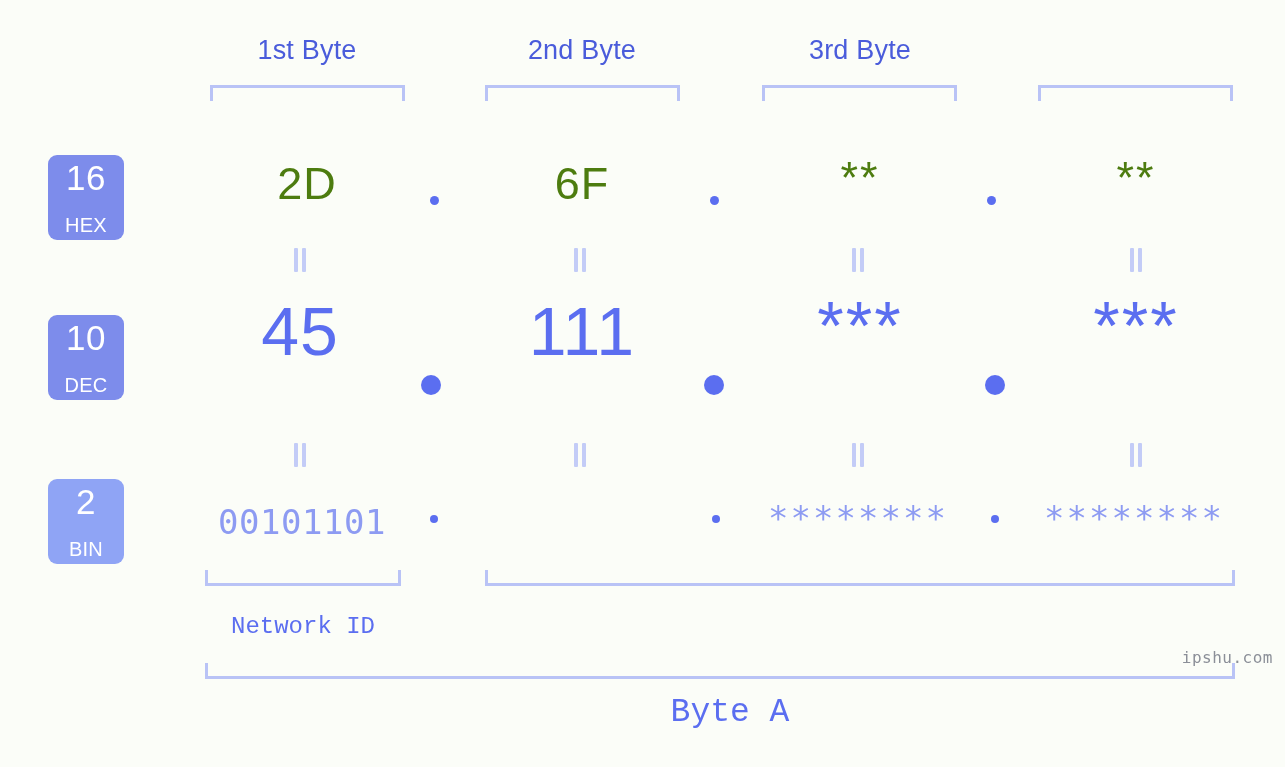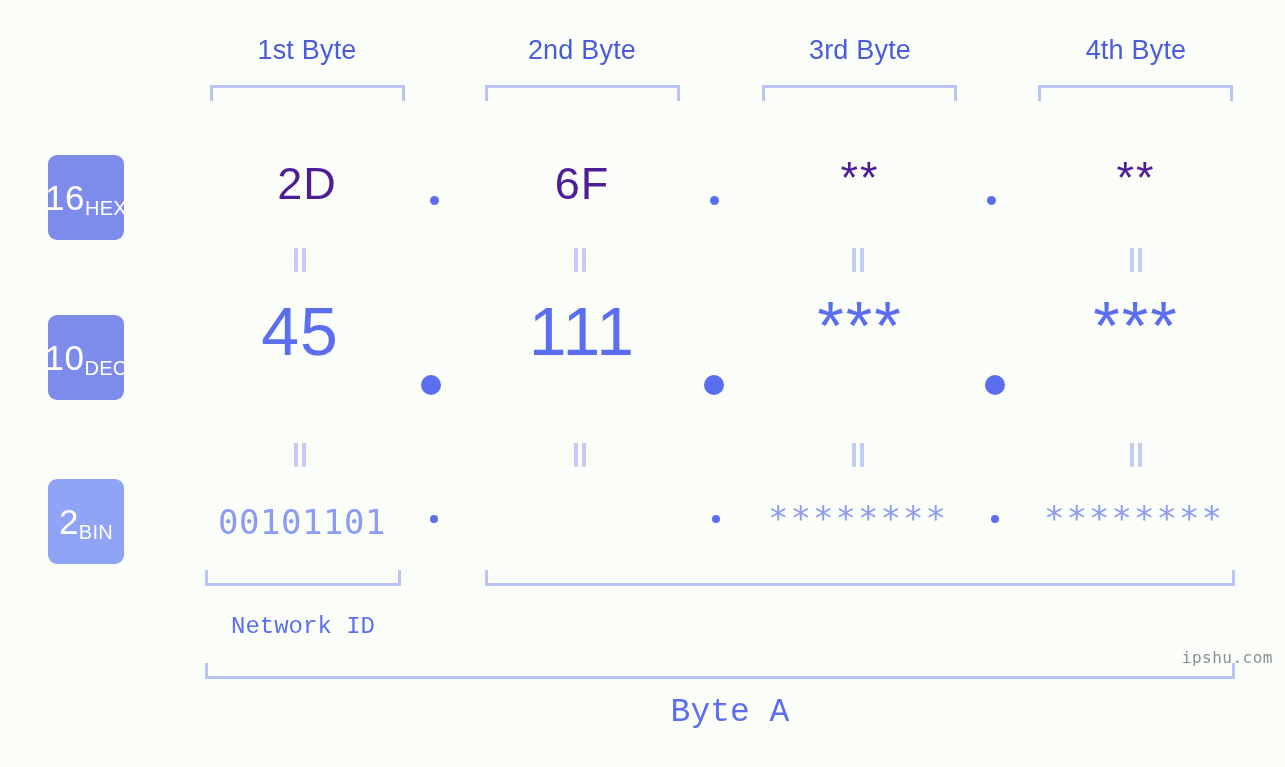--- a/index.html
+++ b/index.html
@@ -55,20 +55,21 @@
 
   
   .base-badge {
     position: absolute;
     width: 76px;
     height: 85px;
     border-radius: 9px;
     background: #7d8ceb;
     color: #ffffff;
     display: flex;
+    flex-direction: column;
     align-items: center;
     justify-content: center;
     line-height: 1;
   }
   .base-badge .num {
     font-size: 35px;
     font-weight: 400;
     letter-spacing: 0.5px;
   }
   .base-badge .lbl {
@@ -81,21 +82,21 @@
 
   
   .val {
     position: absolute;
     width: 260px;
     text-align: center;
     white-space: nowrap;
   }
   .val-hex {
     font-size: 45px;
-    color: #4c1d95;
+    color: #4d7c0f;
     letter-spacing: 1px;
   }
   .val-dec {
     font-size: 68px;
     color: #5b6ef0;
     letter-spacing: 1px;
   }
   .val-bin {
     font-size: 34px;
     color: #8d9bf2;
@@ -156,21 +157,20 @@
   }
 </style>
 </head>
 <body>
 
 <div class="stage">
 
   <div class="byte-header" style="left:177px; top:35px;">1st Byte</div>
   <div class="byte-header" style="left:452px; top:35px;">2nd Byte</div>
   <div class="byte-header" style="left:730px; top:35px;">3rd Byte</div>
-  <div class="byte-header" style="left:1006px; top:35px;">4th Byte</div>
 
   <div class="bracket-top" style="left:210px;  top:85px; width:195px;"></div>
   <div class="bracket-top" style="left:485px;  top:85px; width:195px;"></div>
   <div class="bracket-top" style="left:762px;  top:85px; width:195px;"></div>
   <div class="bracket-top" style="left:1038px; top:85px; width:195px;"></div>
 
   <div class="base-badge" style="left:48px; top:155px;">
     <span class="num">16</span>
     <span class="lbl">HEX</span>
   </div>

